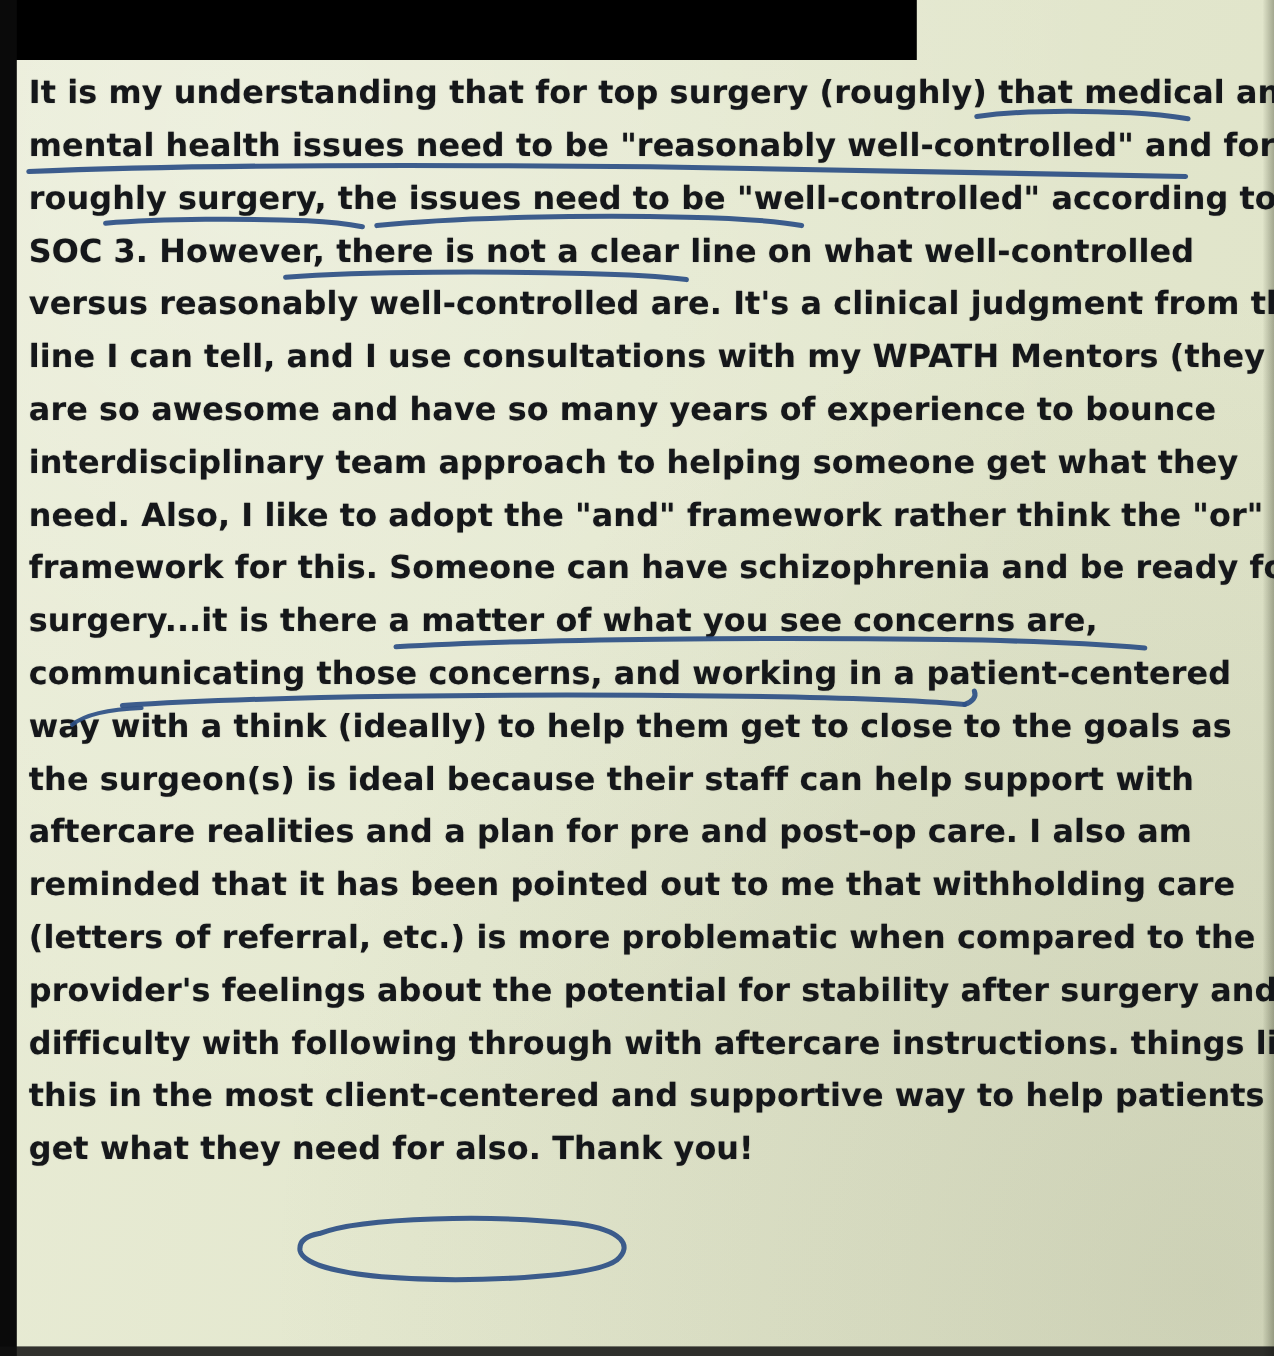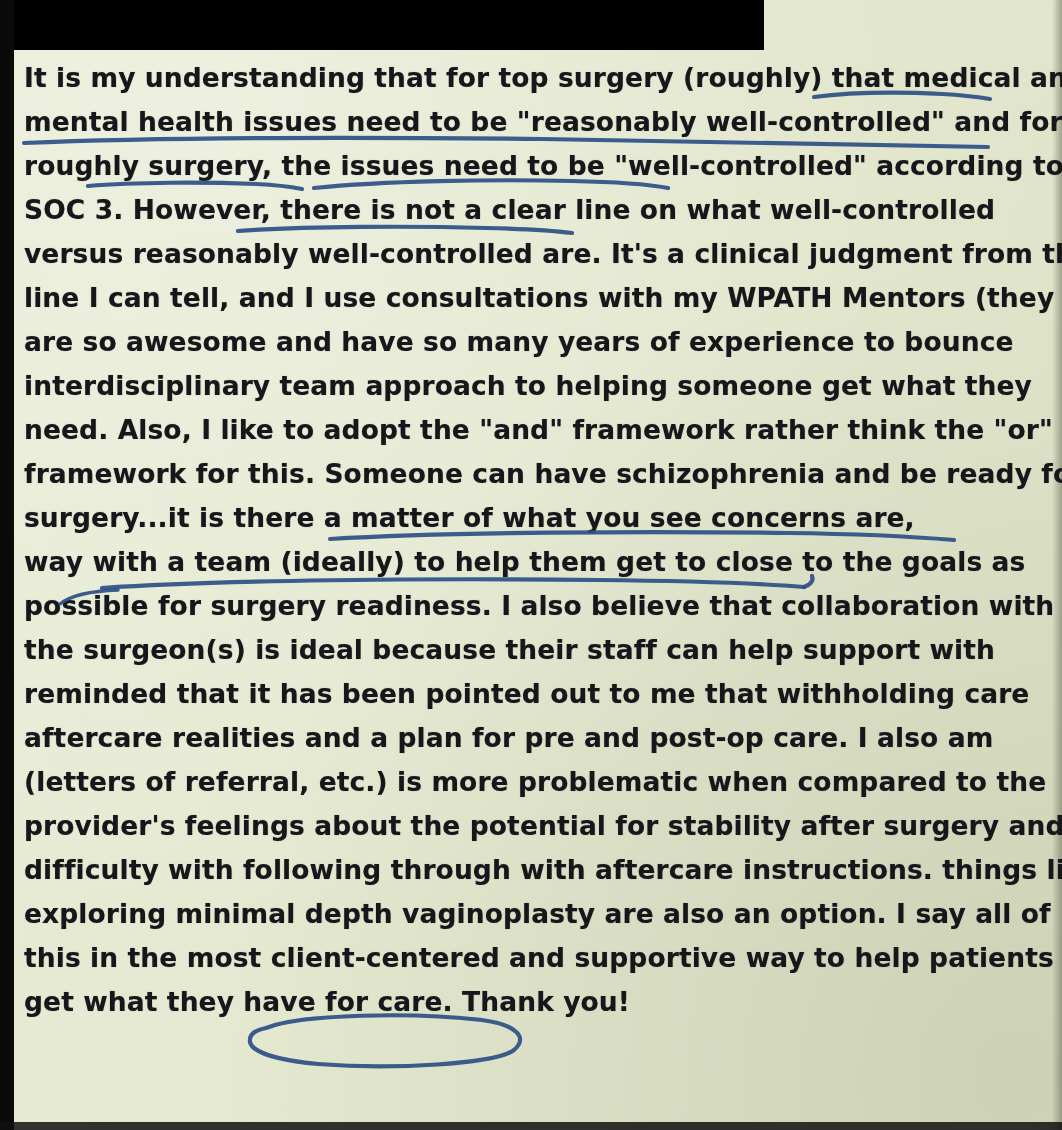--- a/index.html
+++ b/index.html
@@ -108,31 +108,30 @@
     <div class="line">mental health issues need to be "reasonably well-controlled" and for</div>
     <div class="line">roughly surgery, the issues need to be "well-controlled" according to</div>
     <div class="line">SOC 3. However, there is not a clear line on what well-controlled</div>
     <div class="line">versus reasonably well-controlled are. It's a clinical judgment from the</div>
     <div class="line">line I can tell, and I use consultations with my WPATH Mentors (they</div>
     <div class="line">are so awesome and have so many years of experience to bounce</div>
     <div class="line">interdisciplinary team approach to helping someone get what they</div>
     <div class="line">need. Also, I like to adopt the "and" framework rather think the "or"</div>
     <div class="line">framework for this. Someone can have schizophrenia and be ready for</div>
     <div class="line">surgery...it is there a matter of what you see concerns are,</div>
-    <div class="line">way with a team (ideally) to help them get to close to the goals as</div>
-    <div class="line">possible for surgery readiness. I also believe that collaboration with</div>
+    <div class="line">communicating those concerns, and working in a patient-centered</div>
+    <div class="line">way with a think (ideally) to help them get to close to the goals as</div>
     <div class="line">the surgeon(s) is ideal because their staff can help support with</div>
+    <div class="line">aftercare realities and a plan for pre and post-op care. I also am</div>
     <div class="line">reminded that it has been pointed out to me that withholding care</div>
-    <div class="line">aftercare realities and a plan for pre and post-op care. I also am</div>
     <div class="line">(letters of referral, etc.) is more problematic when compared to the</div>
     <div class="line">provider's feelings about the potential for stability after surgery and/or</div>
     <div class="line">difficulty with following through with aftercare instructions. things like</div>
-    <div class="line">exploring minimal depth vaginoplasty are also an option. I say all of</div>
     <div class="line">this in the most client-centered and supportive way to help patients</div>
-    <div class="line">get what they have for care. Thank you!</div>
+    <div class="line">get what they need for also. Thank you!</div>
   </div>
 
   <div class="pen" style="left:812px; top:88px;">
     <svg width="180" height="18" viewBox="0 0 180 18">
       <path d="M2,9 C40,4 90,4 130,6 C150,7 166,9 178,11"></path>
     </svg>
   </div>
 
   <div class="pen" style="left:22px; top:133px;">
     <svg width="970" height="20" viewBox="0 0 970 20">

